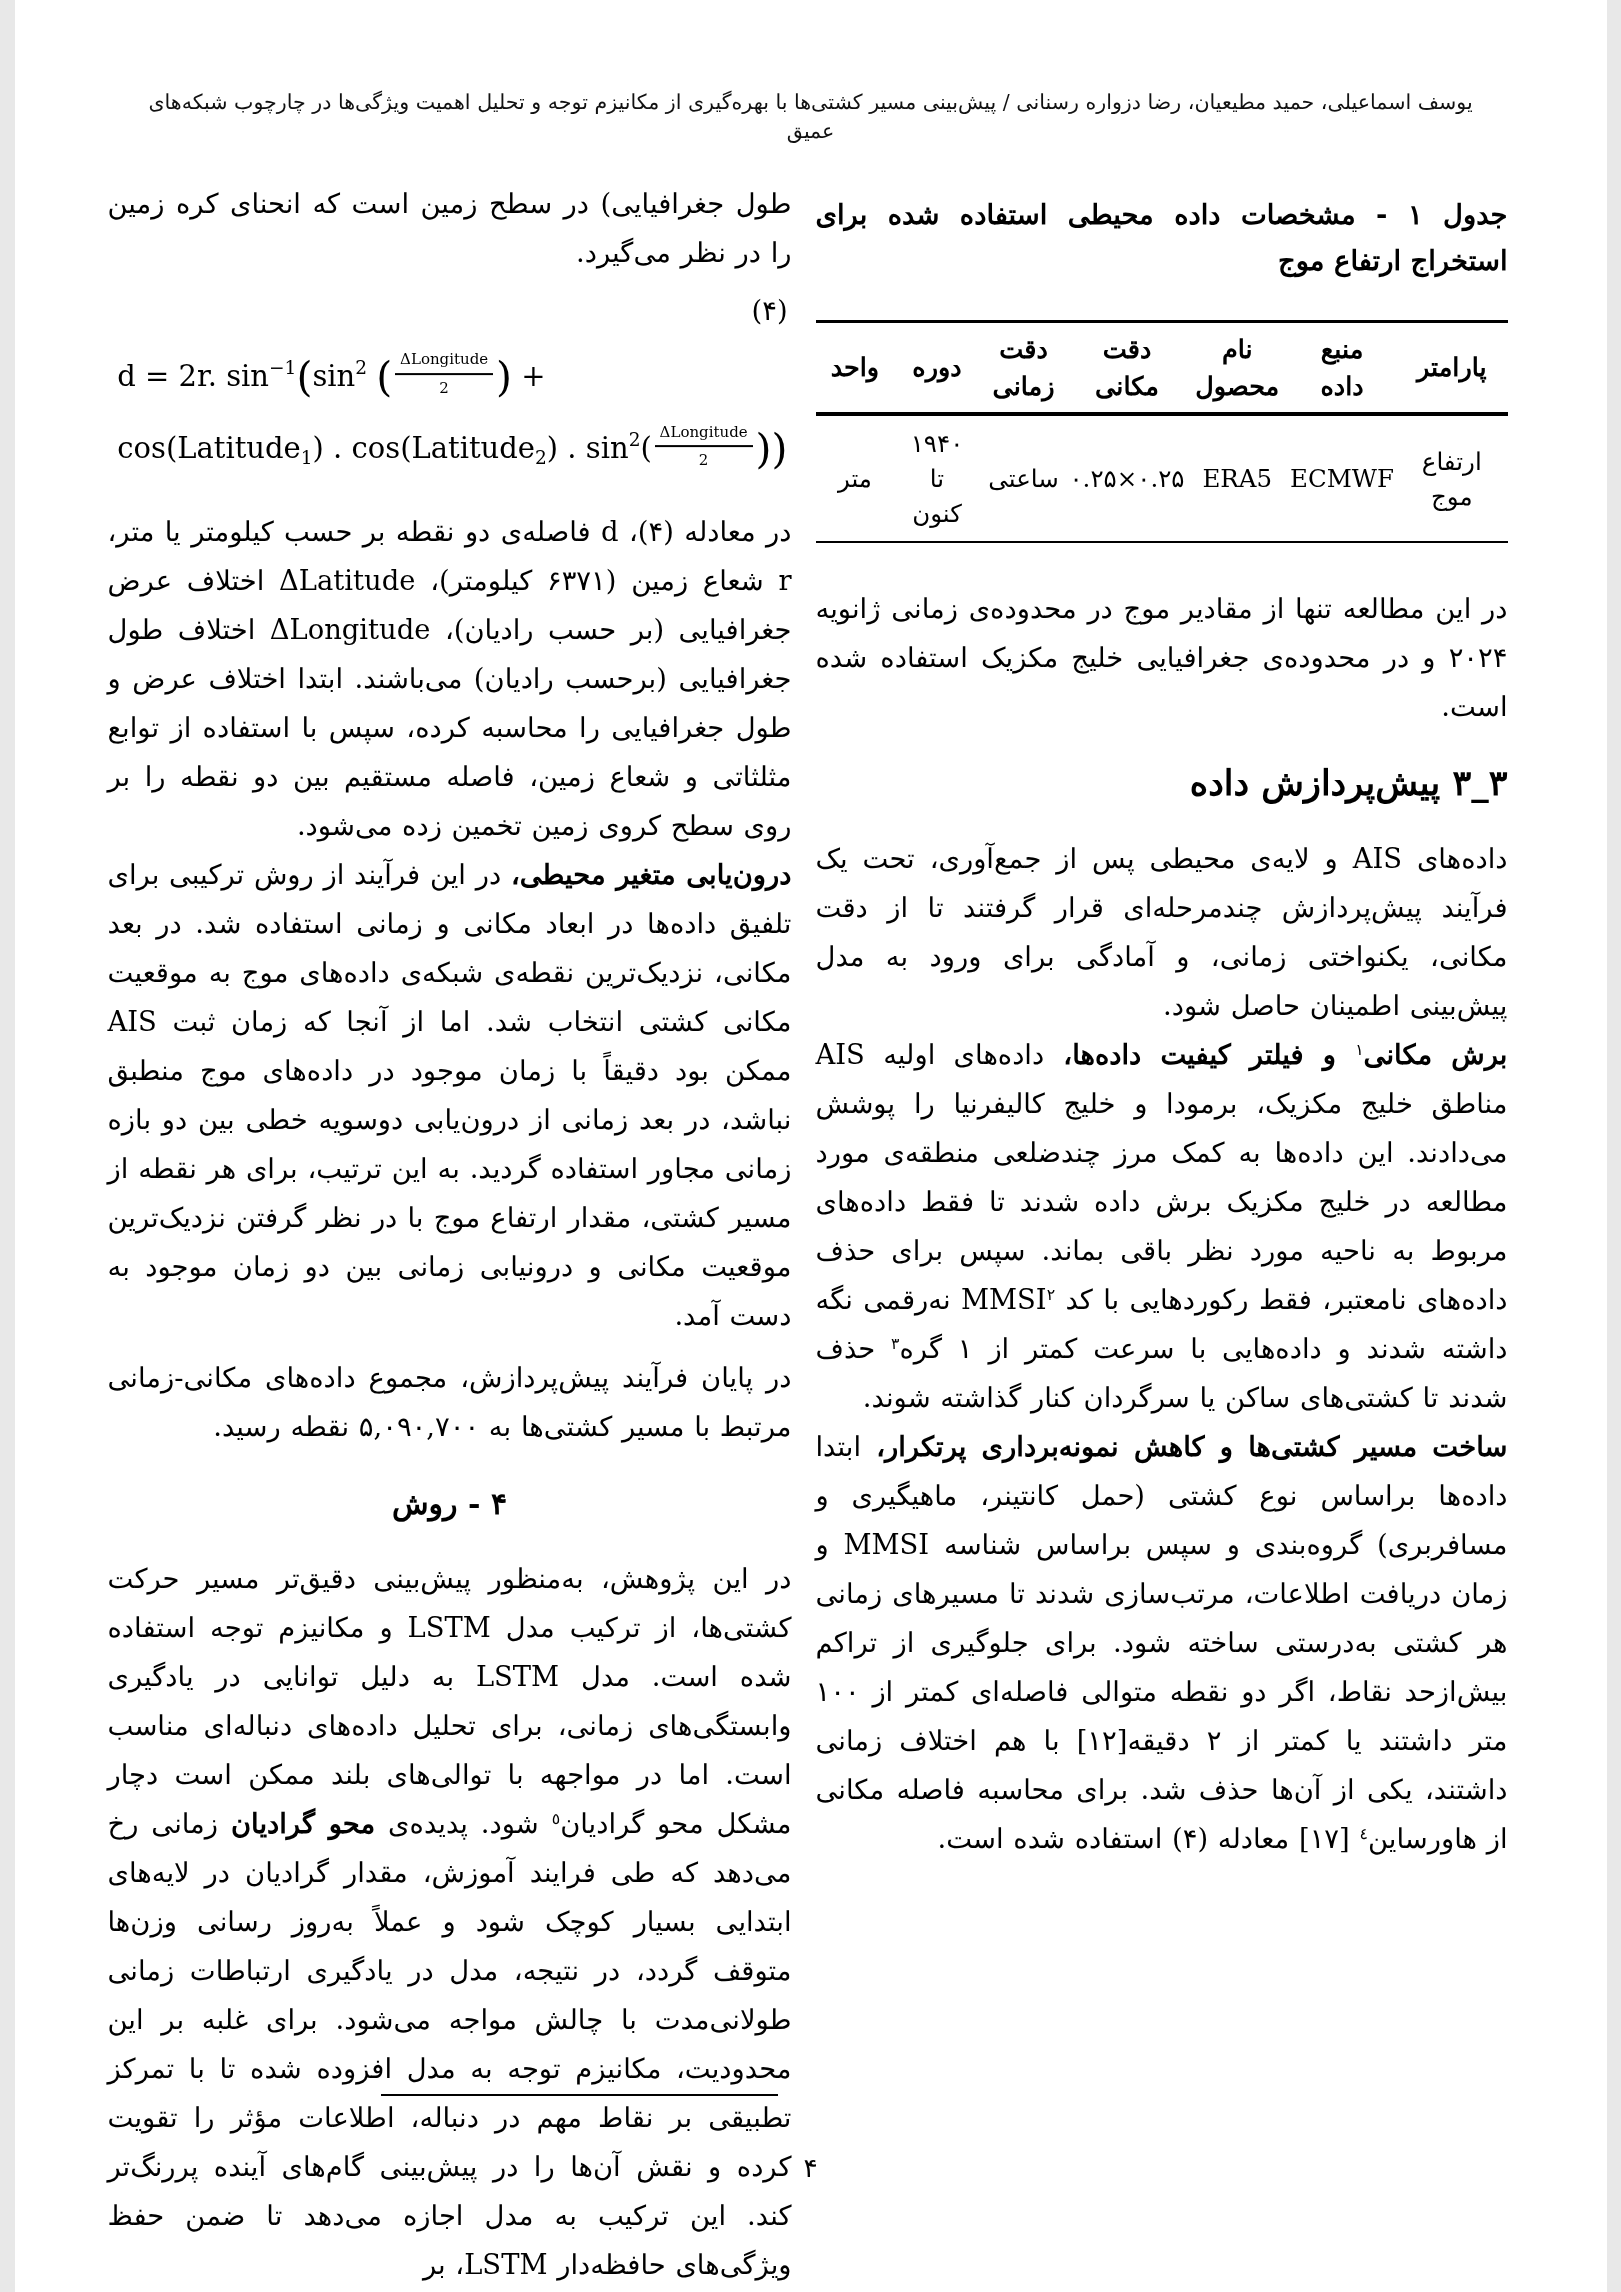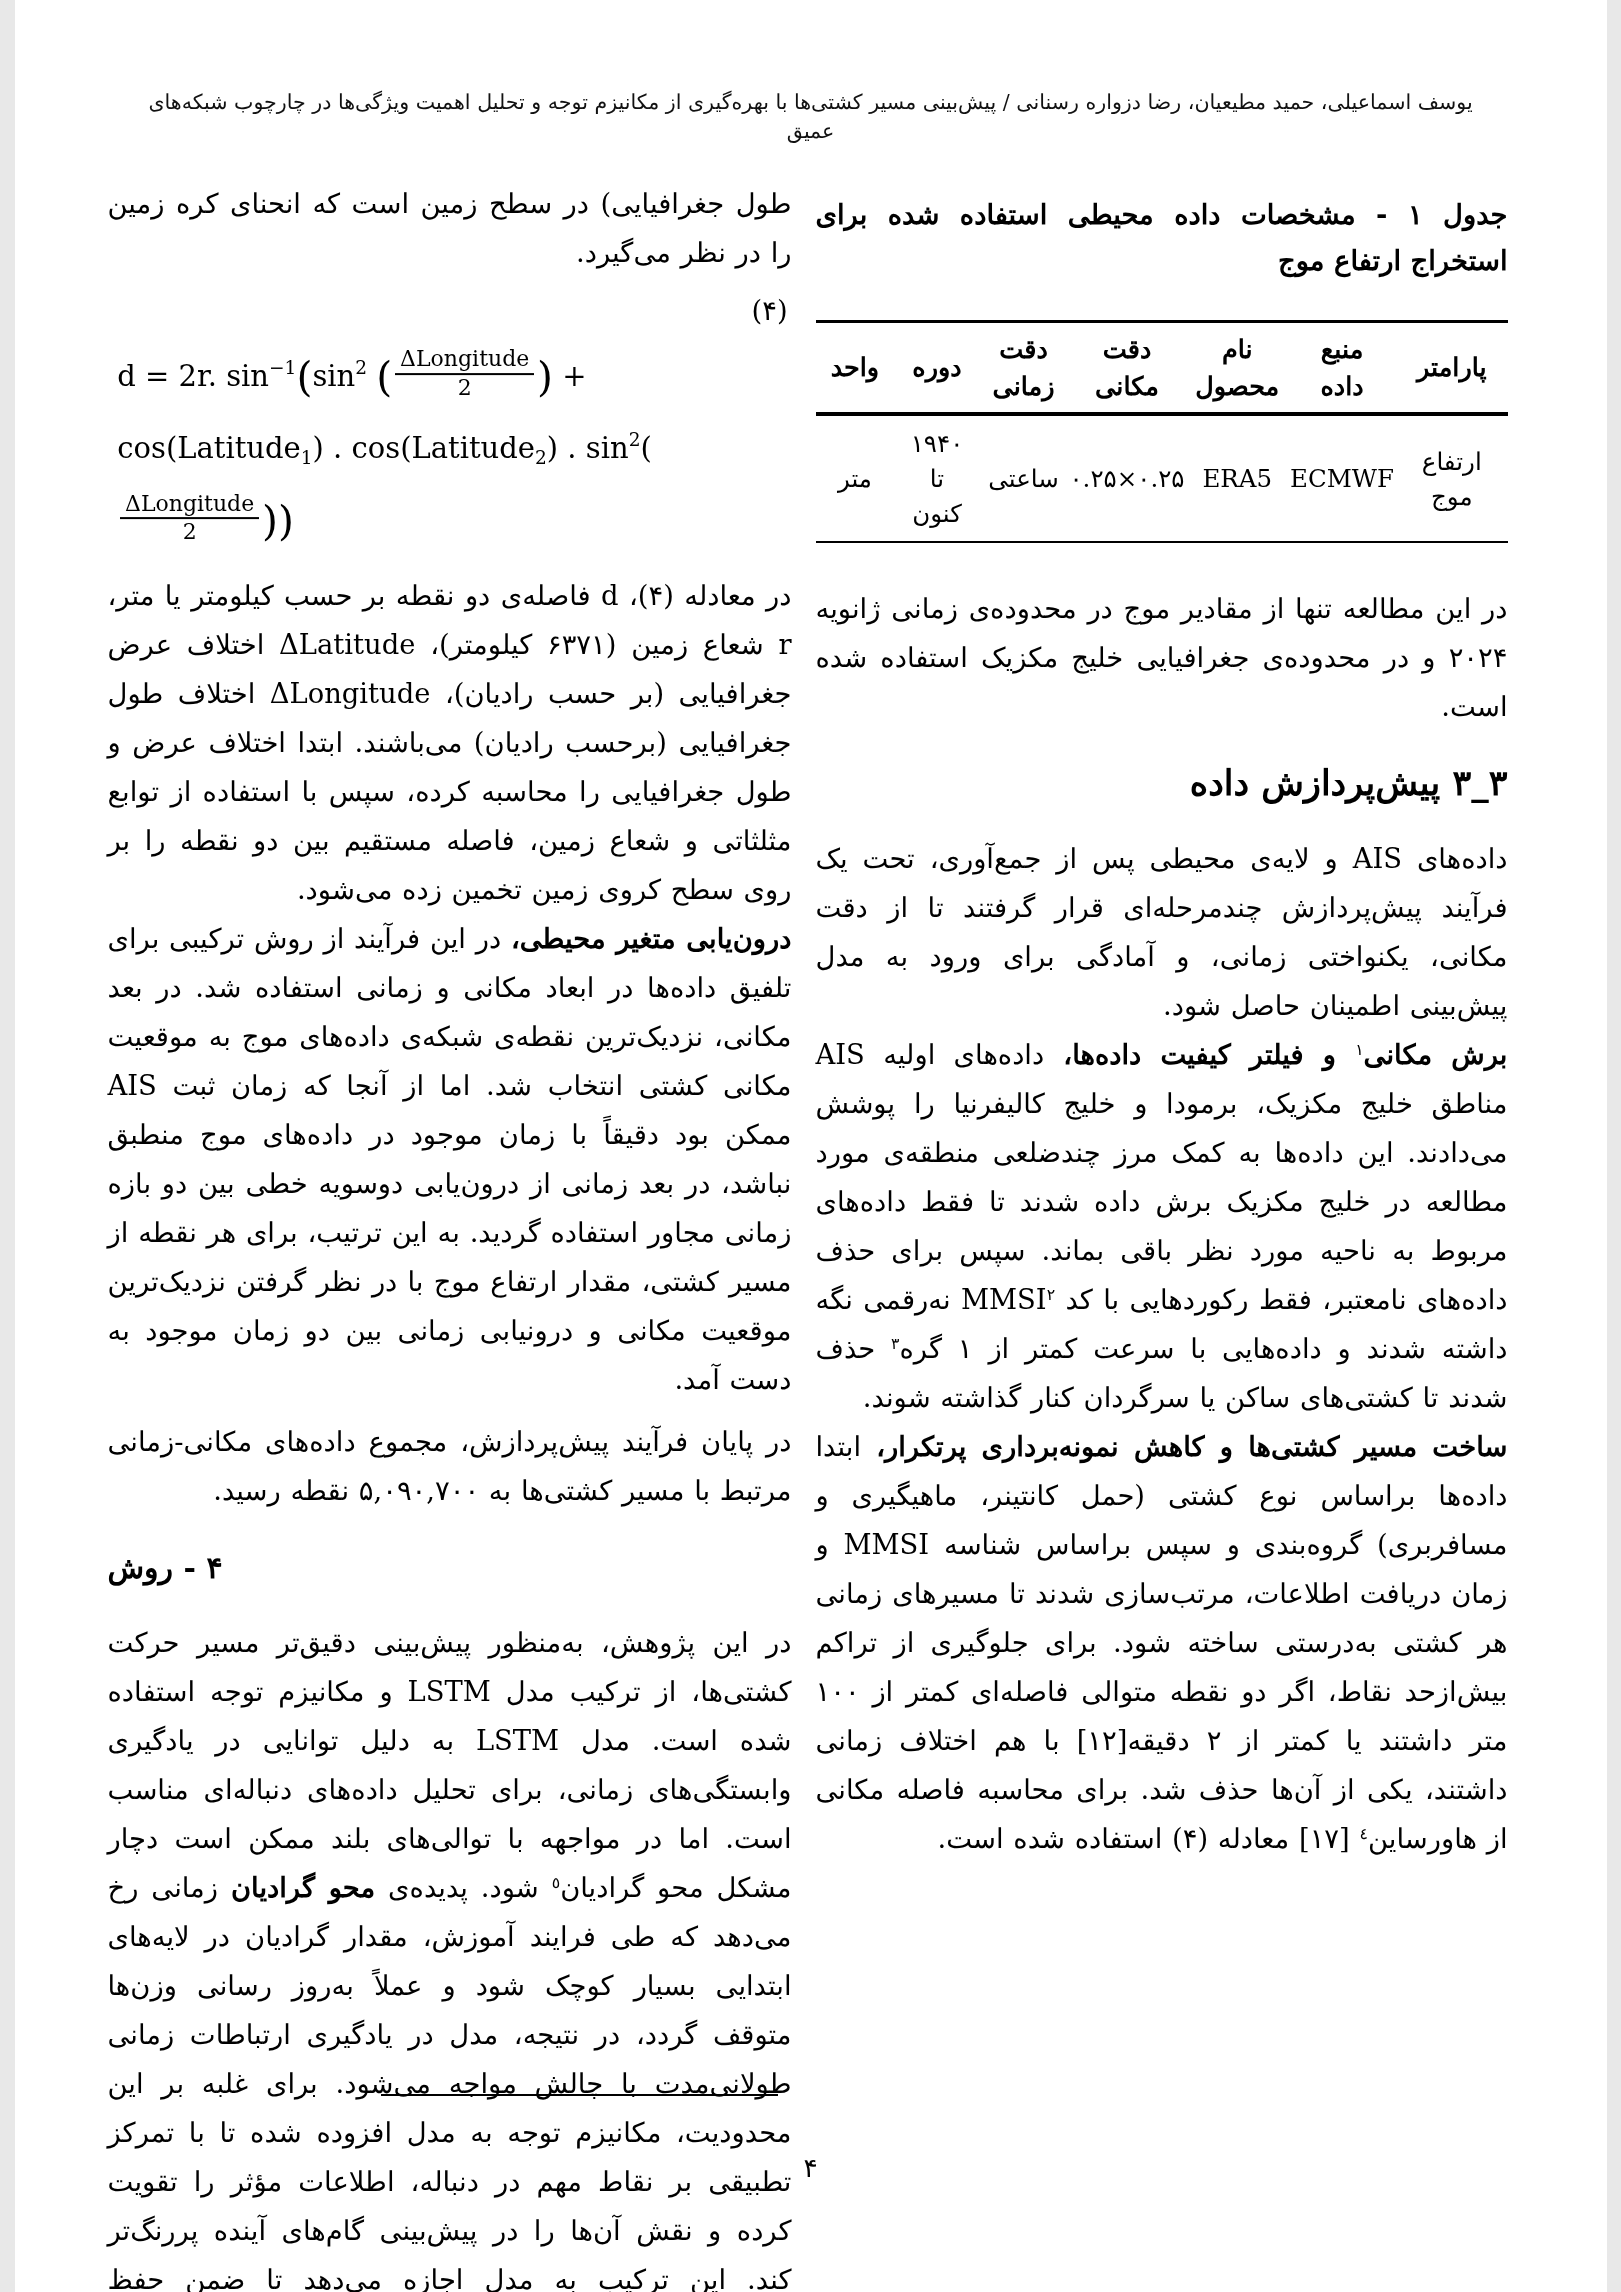--- a/index.html
+++ b/index.html
@@ -39,33 +39,33 @@
     font-size:25.5px;line-height:37px;padding:7.8px 2px;
     text-align:center;vertical-align:middle;white-space:pre-line;
   }
   table.data-table td{
     font-size:24.5px;line-height:35px;padding:9.8px 2px;
     text-align:center;vertical-align:middle;white-space:pre-line;
   }
 
   .p-study{margin-top:41px;}
   .heading{font-size:35px;font-weight:bold;text-align:right;margin:31px 0 31px 0;}
-  .heading-method{font-size:30px;font-weight:bold;text-align:left;margin:35px 0 33px 0;}
+  .heading-method{font-size:30px;font-weight:bold;text-align:center;margin:35px 0 33px 0;}
 
   .eq-number{font-size:27.4px;text-align:right;margin:9.8px 3.9px 0 0;line-height:47px;}
   .formula{
     direction:ltr;text-align:left;
     font-size:29px;line-height:63px;margin:2px 0 0 9.8px;
     font-family:"DejaVu Serif","Liberation Serif",serif;
   }
   .formula sup{font-size:18.6px;vertical-align:11.8px;}
   .formula sub{font-size:18.6px;vertical-align:-5.9px;}
   .frac{
     display:inline-block;vertical-align:middle;text-align:center;
-    font-size:22px;line-height:26.5px;margin:0 2.9px;transform:translateY(-3.9px);
+    font-size:15px;line-height:26.5px;margin:0 2.9px;transform:translateY(-3.9px);
   }
   .frac .num{display:block;border-bottom:2px solid #000;padding:0 4.9px;}
   .frac .den{display:block;}
   .bigp{font-size:41px;font-weight:400;vertical-align:-4.9px;}
 
   .p-total{margin-top:13.7px;}
 
   .footnotes{position:absolute;width:692px;}
   .fn-right{top:2001px;right:92px;}
   .fn-left{top:2094px;left:93px;width:684px;}

